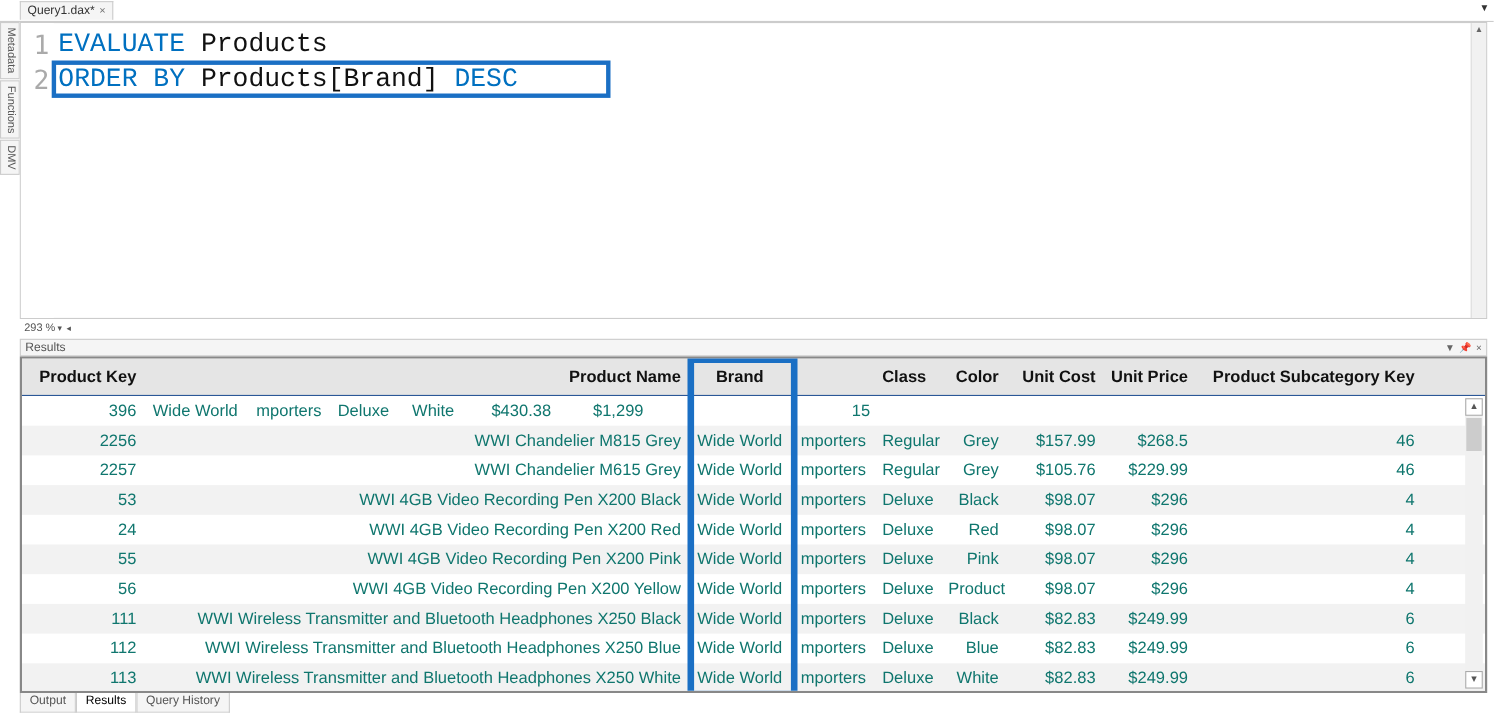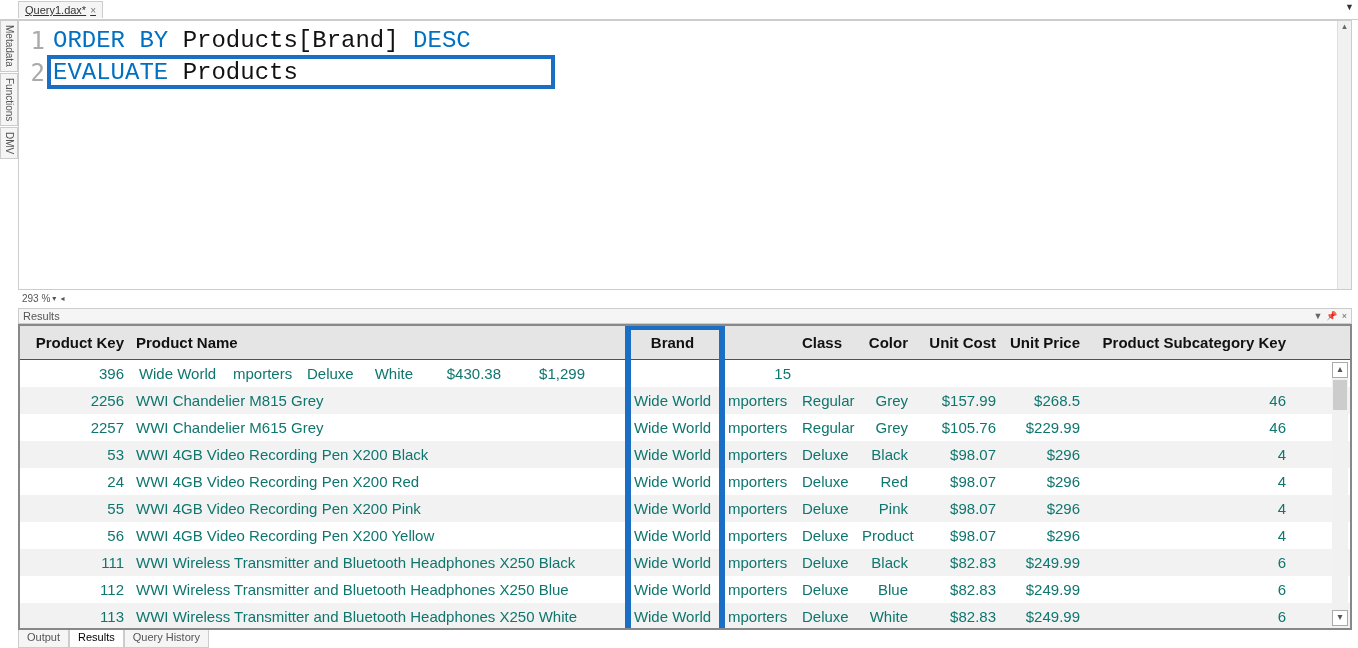--- a/index.html
+++ b/index.html
@@ -1,19 +1,19 @@
 <!DOCTYPE html>
 <html><head>
   <meta charset="utf-8">
   <style>
     * { margin: 0; padding: 0; box-sizing: border-box; }
     body { font-family: "Segoe UI", Tahoma, sans-serif; font-size: 12px; background: #fff; width: 1358px; height: 648px; overflow: hidden; position: relative; }
 
     .top-tabs { height: 20px; display: flex; align-items: center; border-bottom: 1px solid #ccc; padding-left: 18px; position: relative; }
-    .top-tab { font-size: 11px; color: #333; padding: 2px 6px; display: flex; align-items: center; gap: 4px; background: #f5f5f5; border: 1px solid #ccc; border-bottom: none; text-decoration: underline; }
+    .top-tab { font-size: 11px; color: #333; padding: 2px 6px; display: flex; align-items: center; gap: 4px; background: #f5f5f5; border: 1px solid #ccc; border-bottom: none; }
     .top-tab .close-x { font-size: 10px; color: #777; cursor: pointer; }
     .top-dropdown { position: absolute; right: 4px; top: 2px; font-size: 9px; color: #333; }
 
     .side-tabbar { position: absolute; left: 0; top: 20px; width: 18px; height: 280px; display: flex; flex-direction: column; }
     .side-tab { writing-mode: vertical-rl; text-orientation: mixed; font-size: 10px; color: #555; border: 1px solid #ccc; padding: 4px 2px; background: #f5f5f5; margin-bottom: 1px; cursor: pointer; }
 
     .editor-area { position: absolute; left: 18px; top: 20px; right: 6px; height: 270px; border: 1px solid #ccc; background: #fff; display: flex; }
     .gutter { width: 30px; background: #fff; text-align: right; padding: 4px 4px 0 0; font-family: Consolas, monospace; font-size: 24px; color: #aaa; }
     .code-body { flex: 1; padding: 4px 0 0 4px; font-family: Consolas, "Courier New", monospace; font-size: 24px; line-height: 32px; position: relative; }
     .code-line { white-space: pre; }
@@ -27,21 +27,21 @@
 
     .results-header { position: absolute; left: 18px; right: 6px; top: 308px; height: 16px; font-size: 11px; color: #555; border: 1px solid #ccc; background: #f5f5f5; padding-left: 4px; display: flex; align-items: center; }
     .results-header .hdr-icons { margin-left: auto; display: flex; gap: 4px; padding-right: 4px; font-size: 9px; color: #666; }
 
     .grid-wrap { position: absolute; left: 18px; right: 6px; top: 324px; bottom: 18px; border: 2px solid #888; background: #fff; overflow: hidden; }
     .grid-head { display: flex; height: 34px; align-items: center; border-bottom: 1px solid #2b5797; background: #e5e5e5; font-weight: 600; font-size: 15px; color: #111; }
     .grid-body-row { display: flex; height: 27px; align-items: center; font-size: 15px; color: #0f766e; }
     .grid-body-row.alt { background: #f2f2f2; }
     .cell { padding: 0 6px; overflow: hidden; text-overflow: clip; white-space: nowrap; border-right: 0; }
     .c-key   { width: 110px; text-align: right; }
-    .c-name  { width: 495px; text-align: left; }
+    .c-name  { width: 495px; text-align: right; }
     .c-brand { width: 97px;  text-align: center; padding-left: 4px; }
     .c-brand2{ width: 74px;  text-align: left; }
     .c-class { width: 60px;  text-align: left; }
     .c-color { width: 58px;  text-align: right; }
     .c-ucost { width: 88px;  text-align: right; }
     .c-uprice{ width: 84px;  text-align: right; }
     .c-subkey{ width: 208px; text-align: right; padding-right: 8px; }
     .c-sbar  { width: 18px;  }
 
     .brand-highlight { position: absolute; border: 6px solid #1a6fc4; pointer-events: none; }
@@ -73,22 +73,22 @@
   <div class="side-tab">DMV</div>
 </div>
 
 <div class="editor-area">
   <div class="gutter" id="gutter">
       <div style="line-height: 32px;">1</div>
       <div style="line-height: 32px;">2</div>
     </div>
   <div class="code-body" id="codebody">
     <div class="highlight-box" style="left:-2px; top:34px; width:508px; height:34px;"></div>
-  <div class="code-line"><span class="kw">ORDER BY</span><span> </span><span class="ident">Products[Brand]</span><span> </span><span class="kw">DESC</span></div>
-      <div class="code-line"><span class="kw">EVALUATE</span><span> </span><span class="ident">Products</span></div>
+  <div class="code-line"><span class="kw">EVALUATE</span><span> </span><span class="ident">Products</span></div>
+      <div class="code-line"><span class="kw">ORDER BY</span><span> </span><span class="ident">Products[Brand]</span><span> </span><span class="kw">DESC</span></div>
     </div>
   <div class="editor-scroll-track">
     <div class="editor-scroll-up">▴</div>
   </div>
 </div>
 
 <div class="zoom-footer">
   <span>293 %</span>
   <span style="font-size:8px;">▾</span>
   <span style="font-size:8px; margin-left:2px;">◂</span>

